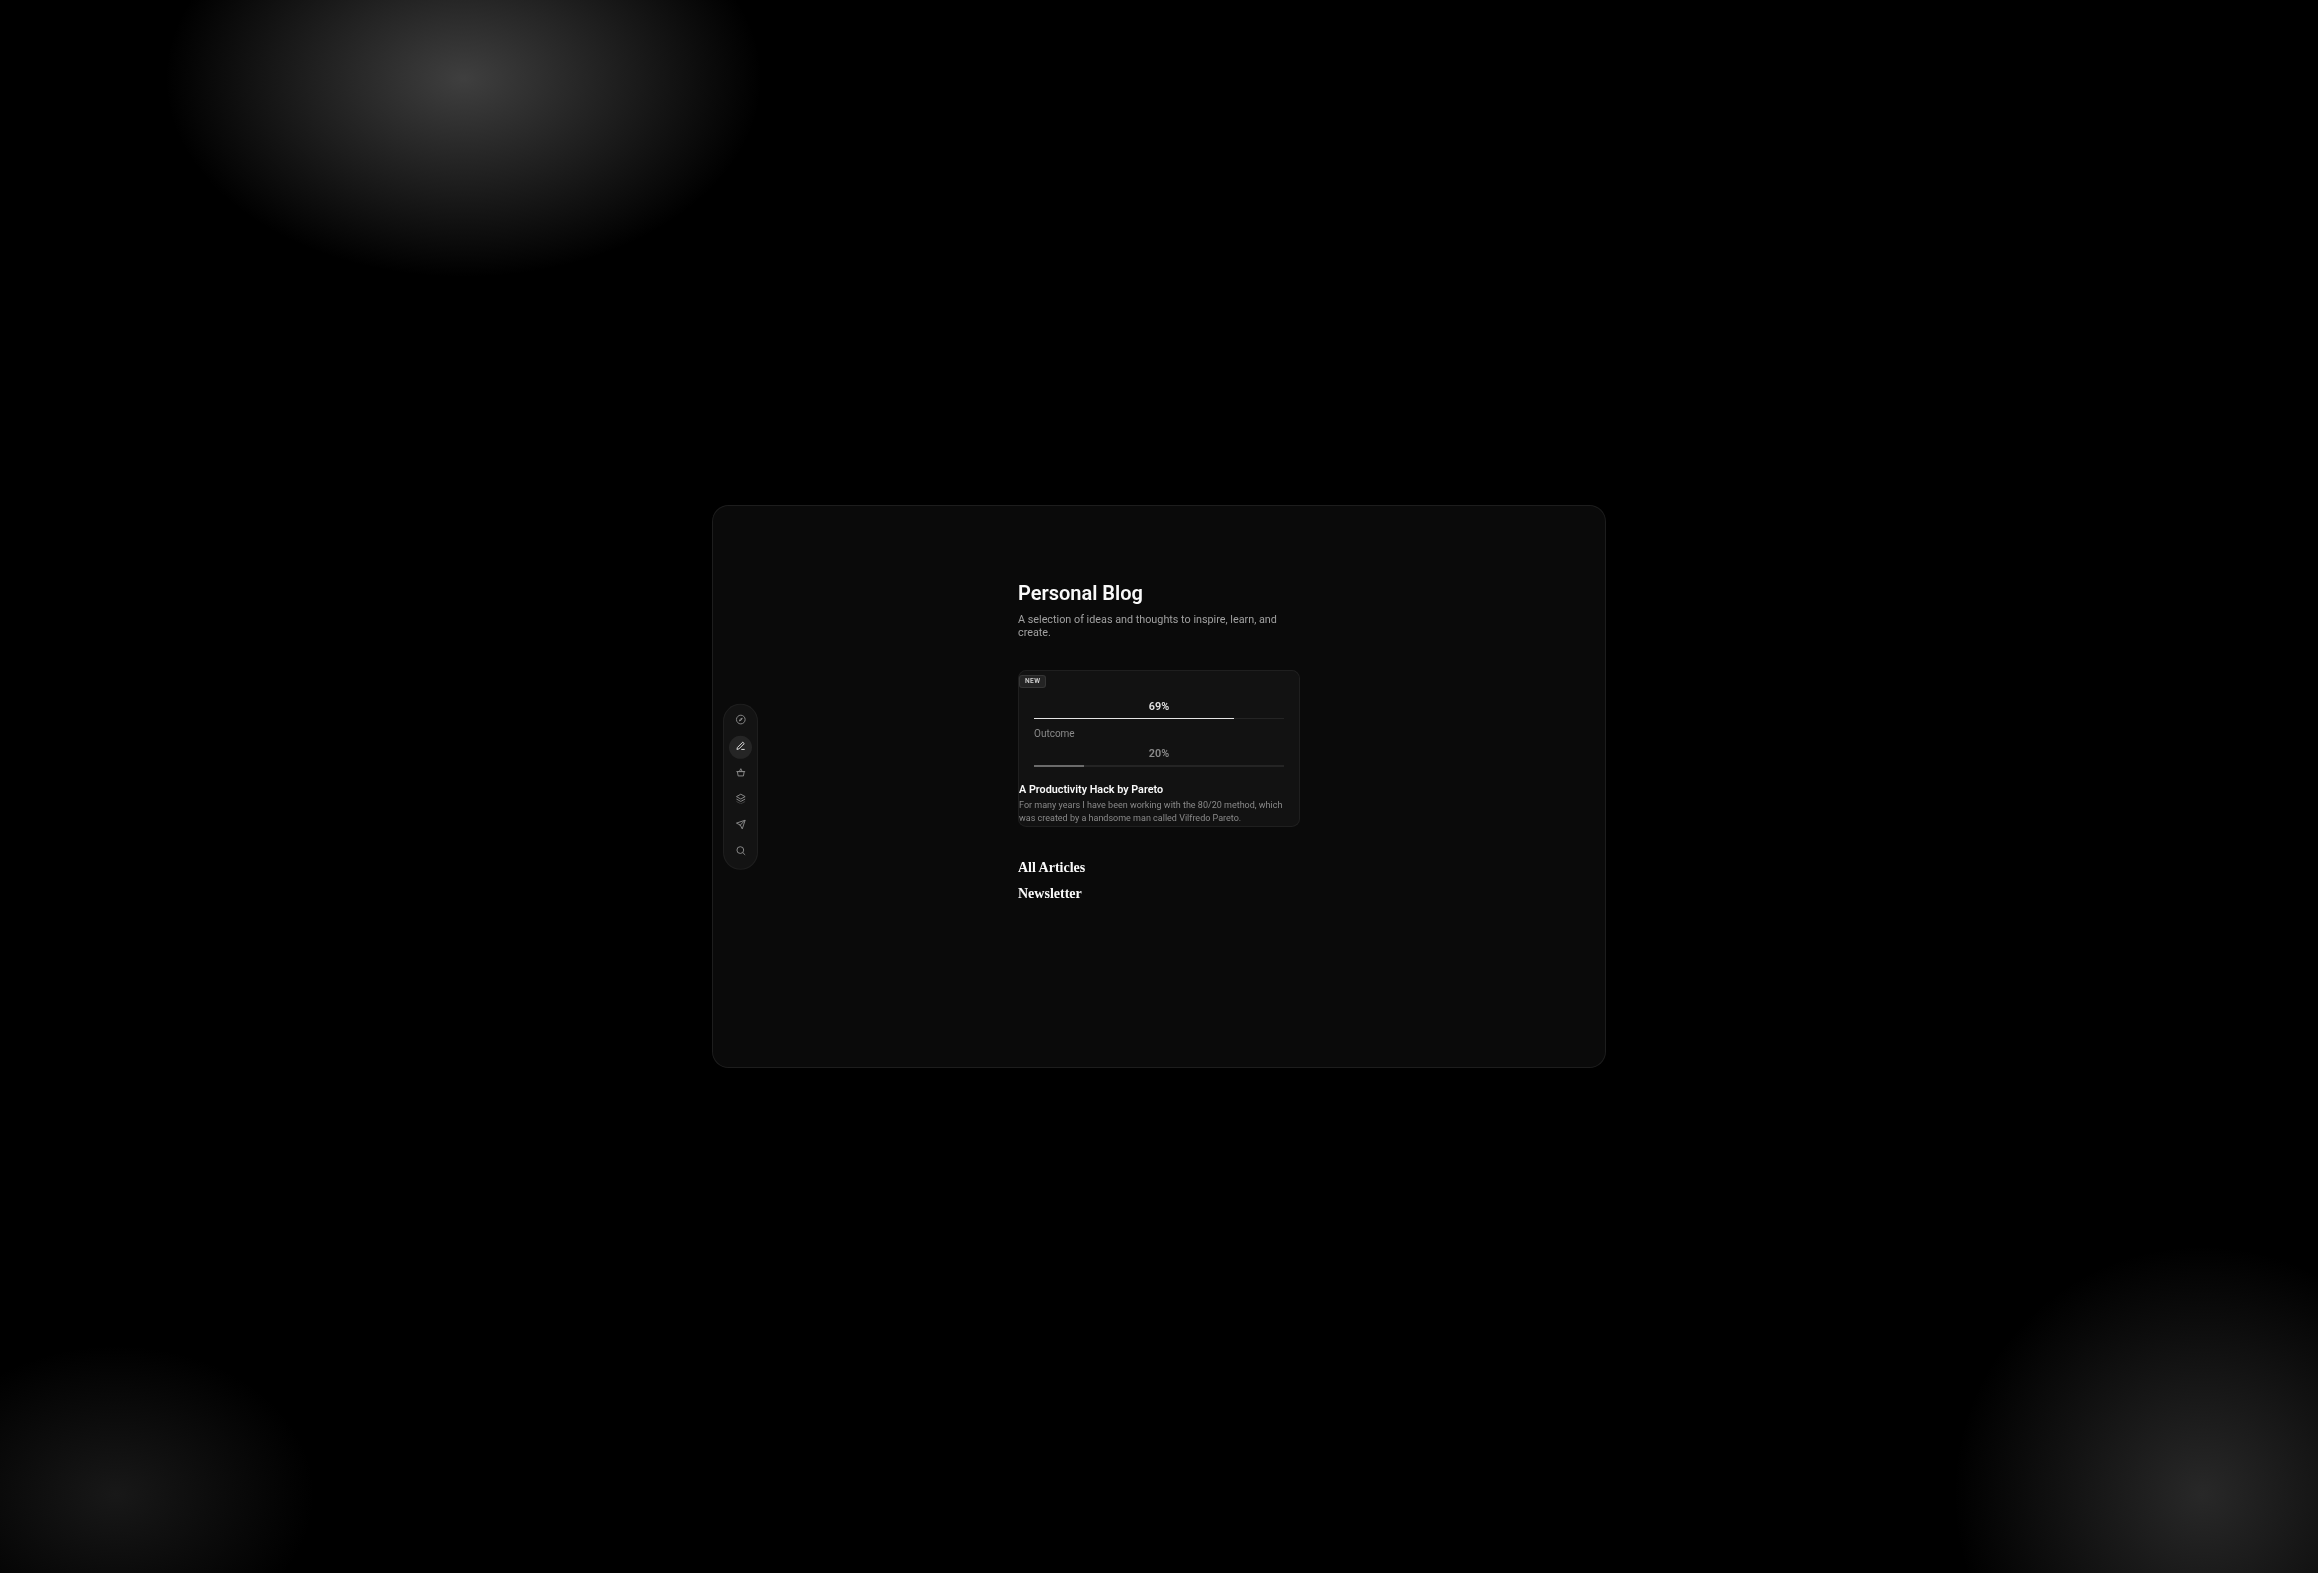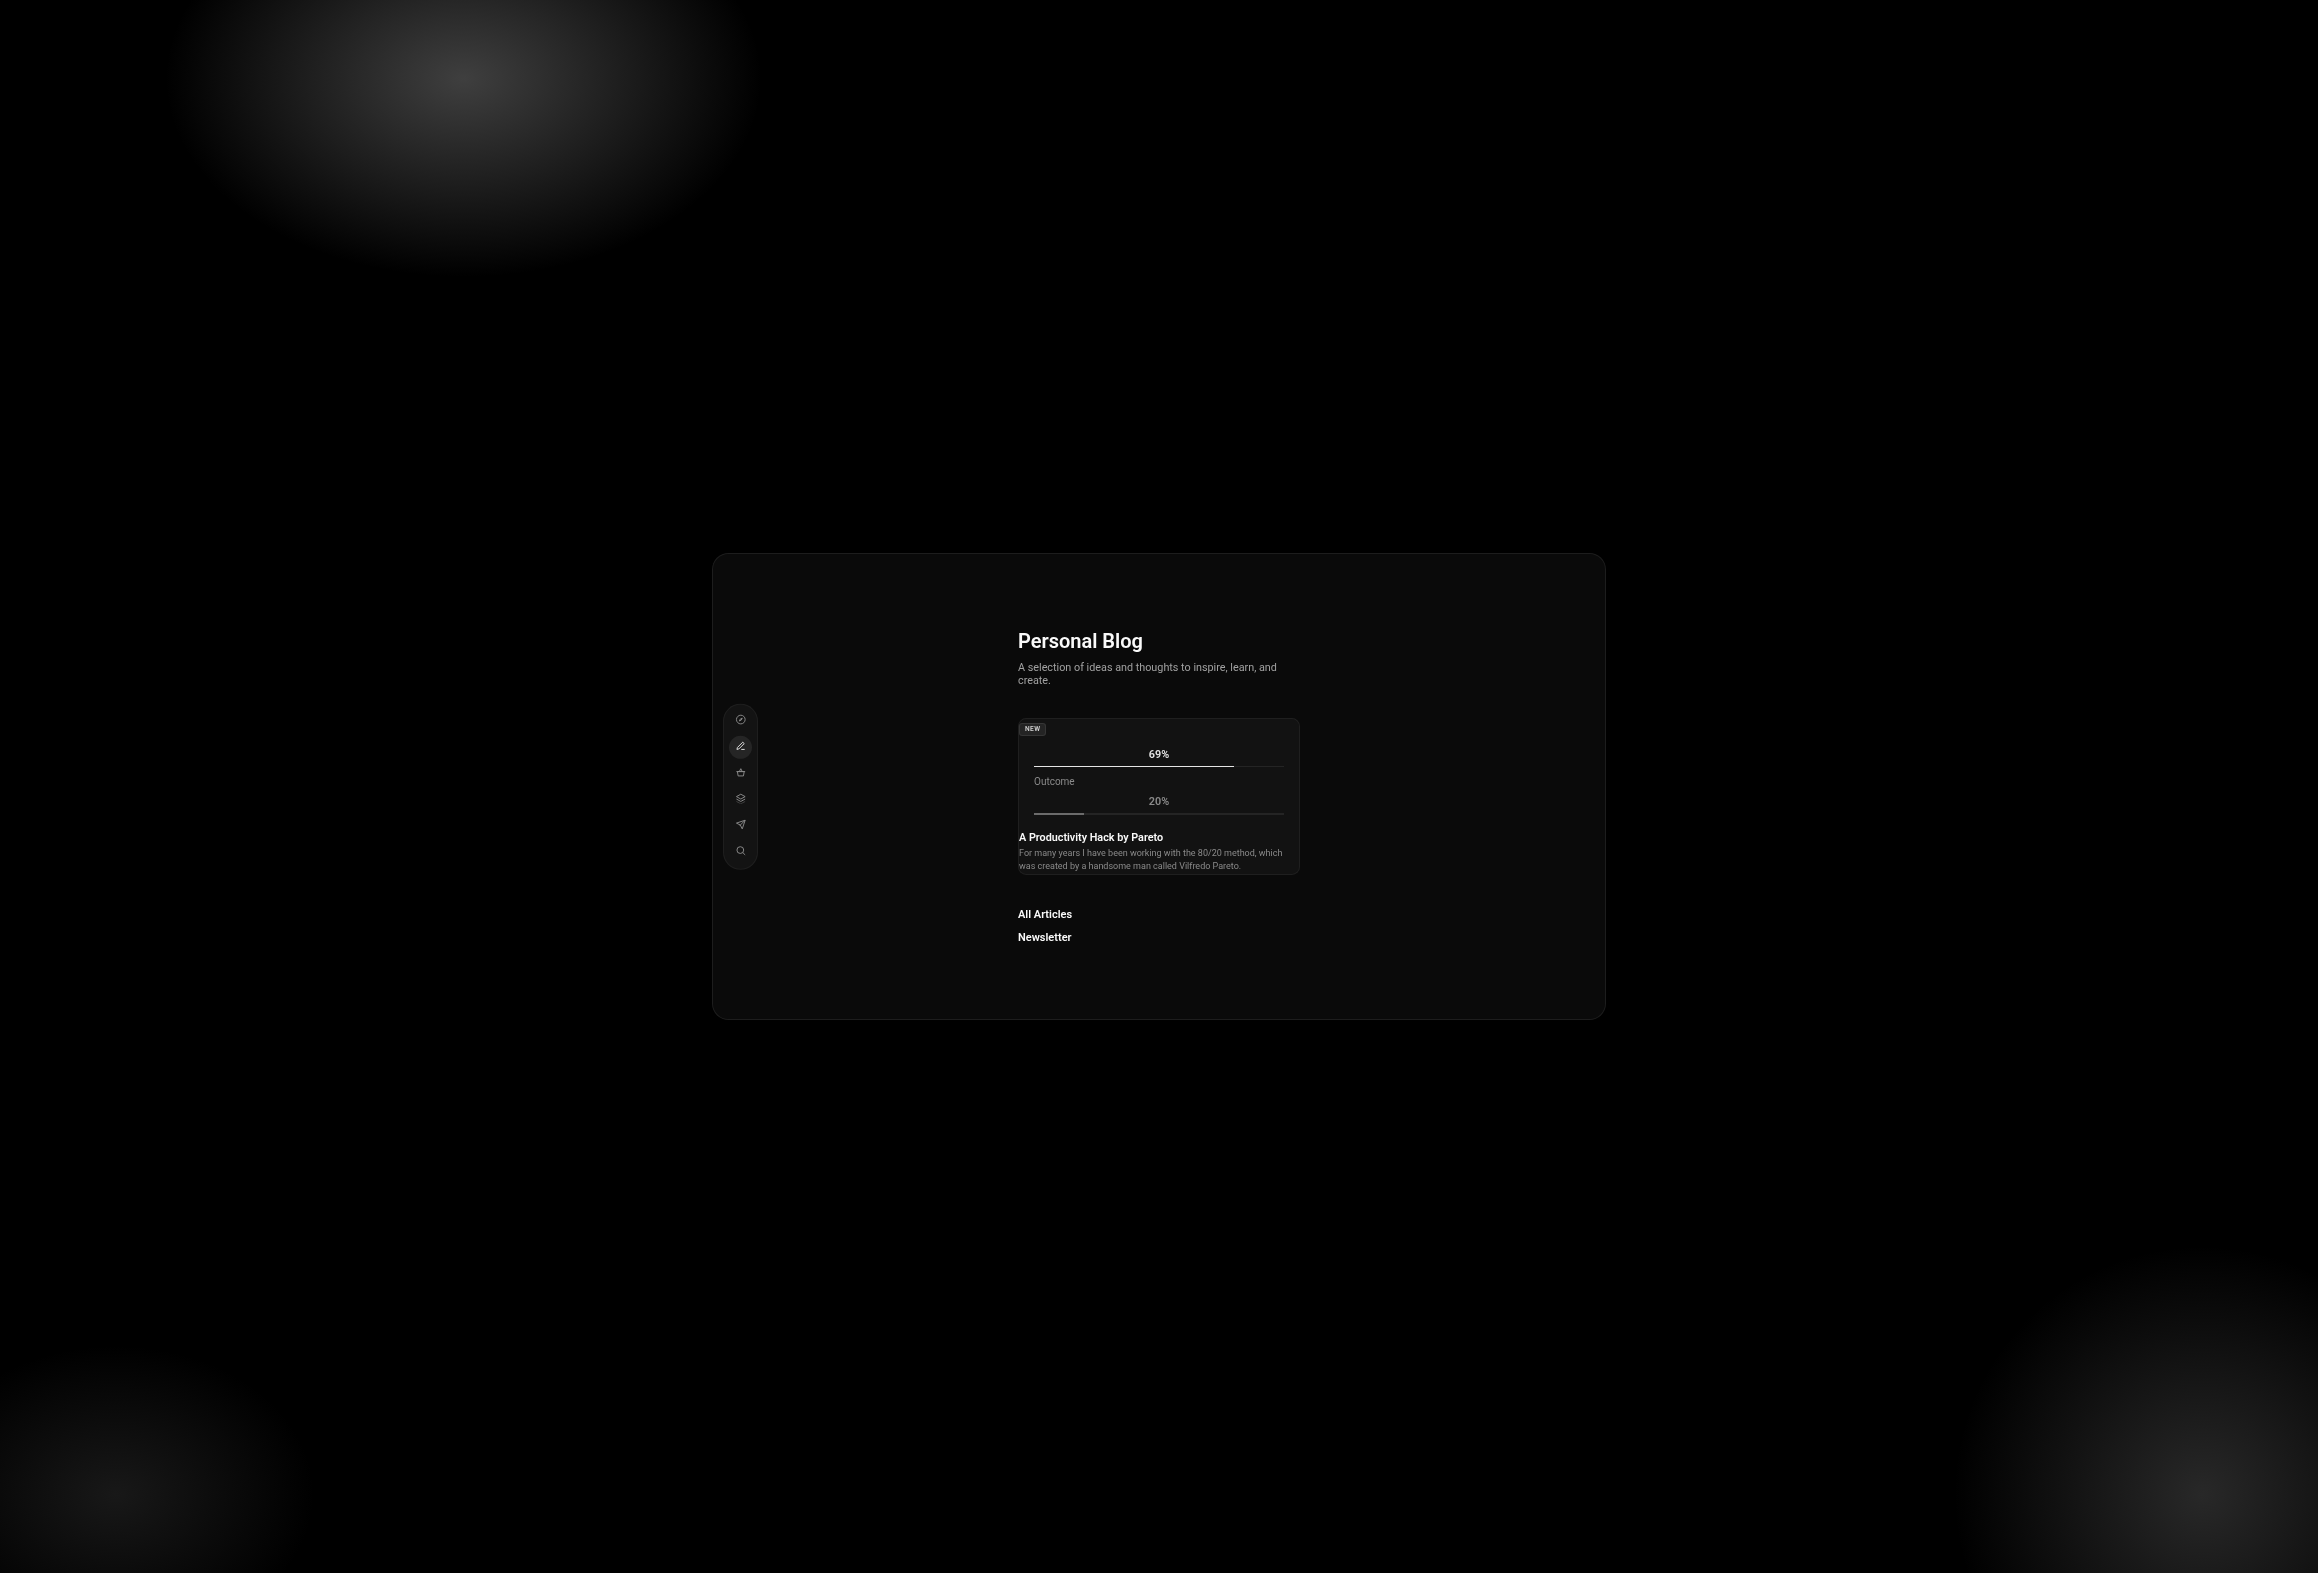--- a/index.html
+++ b/index.html
@@ -20,21 +20,21 @@
     radial-gradient(ellipse 497px 331px at 20% 5%, rgba(180,180,180,0.35), transparent 60%),
     radial-gradient(ellipse 414px 414px at 95% 95%, rgba(160,160,160,0.25), transparent 60%),
     radial-gradient(ellipse 331px 248px at 5% 95%, rgba(120,120,120,0.2), transparent 60%),
     #000;
   z-index: 0;
 }
 .window {
   position: relative;
   z-index: 1;
   width: 894px;
-  height: 467px;
+  height: 563px;
   background: #0a0a0a;
   border: 0.8px solid rgba(255,255,255,0.08);
   border-radius: 16.6px;
   overflow: hidden;
   box-shadow: 0 21px 66px rgba(0,0,0,0.6);
 }
 .sidebar {
   position: absolute;
   left: 10px;
   top: 50%;
@@ -136,24 +136,25 @@
   font-weight: 600;
   color: #fafafa;
   margin-bottom: 3.3px;
 }
 .card-body {
   font-size: 9px;
   line-height: 1.45;
   color: #8a8a8a;
 }
 .section-heading {
-  font-size: 11px;
+  font-size: 14px;
   font-weight: 600;
   color: #fafafa;
   margin-bottom: 10px;
+  font-family: Liberation Serif, serif;
 }
 .article-list {
   border-top: 0.8px solid rgba(255,255,255,0.06);
   margin-bottom: 40px;
 }
 .article-row {
   display: flex;
   justify-content: space-between;
   align-items: center;
   padding: 11.6px 0;

